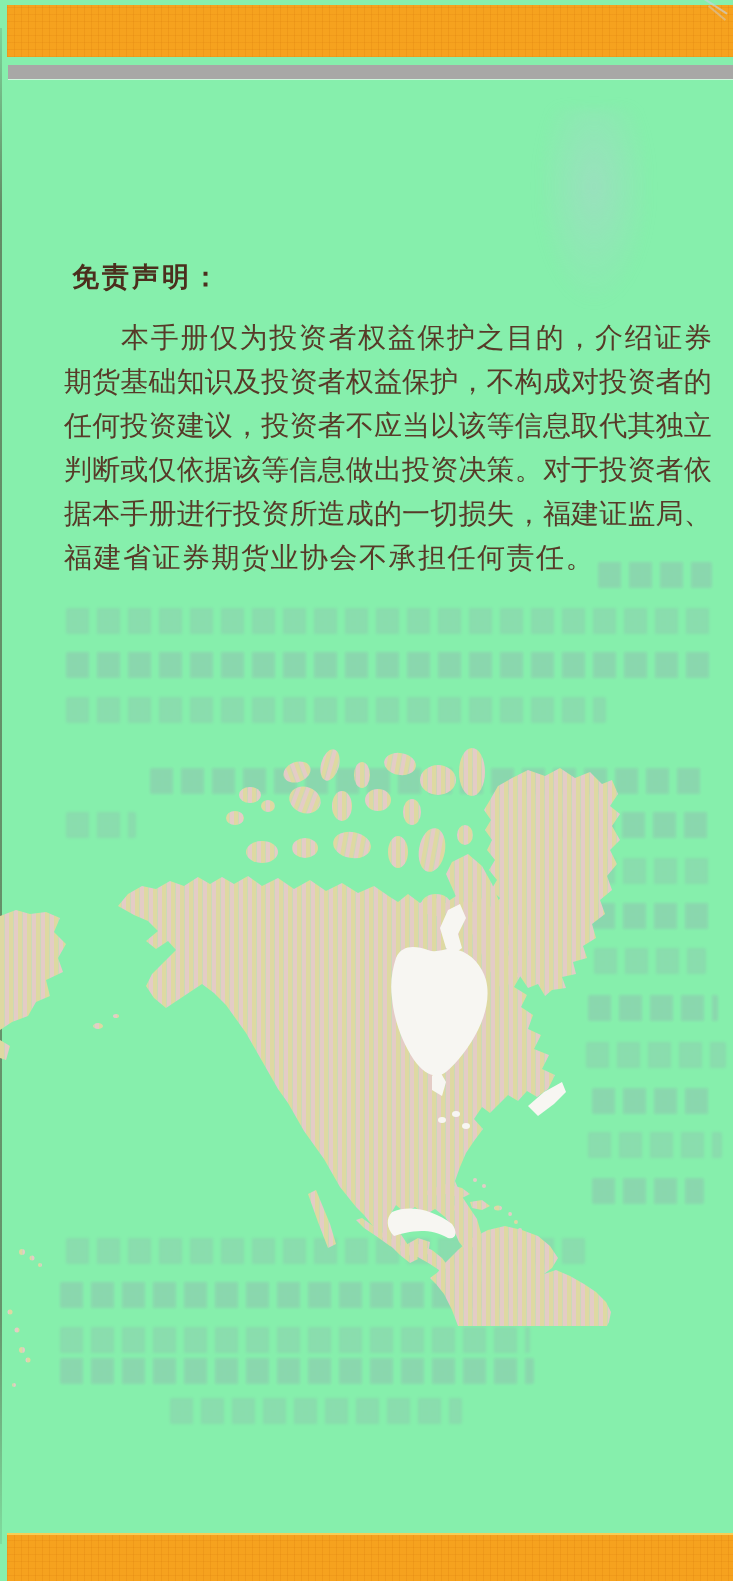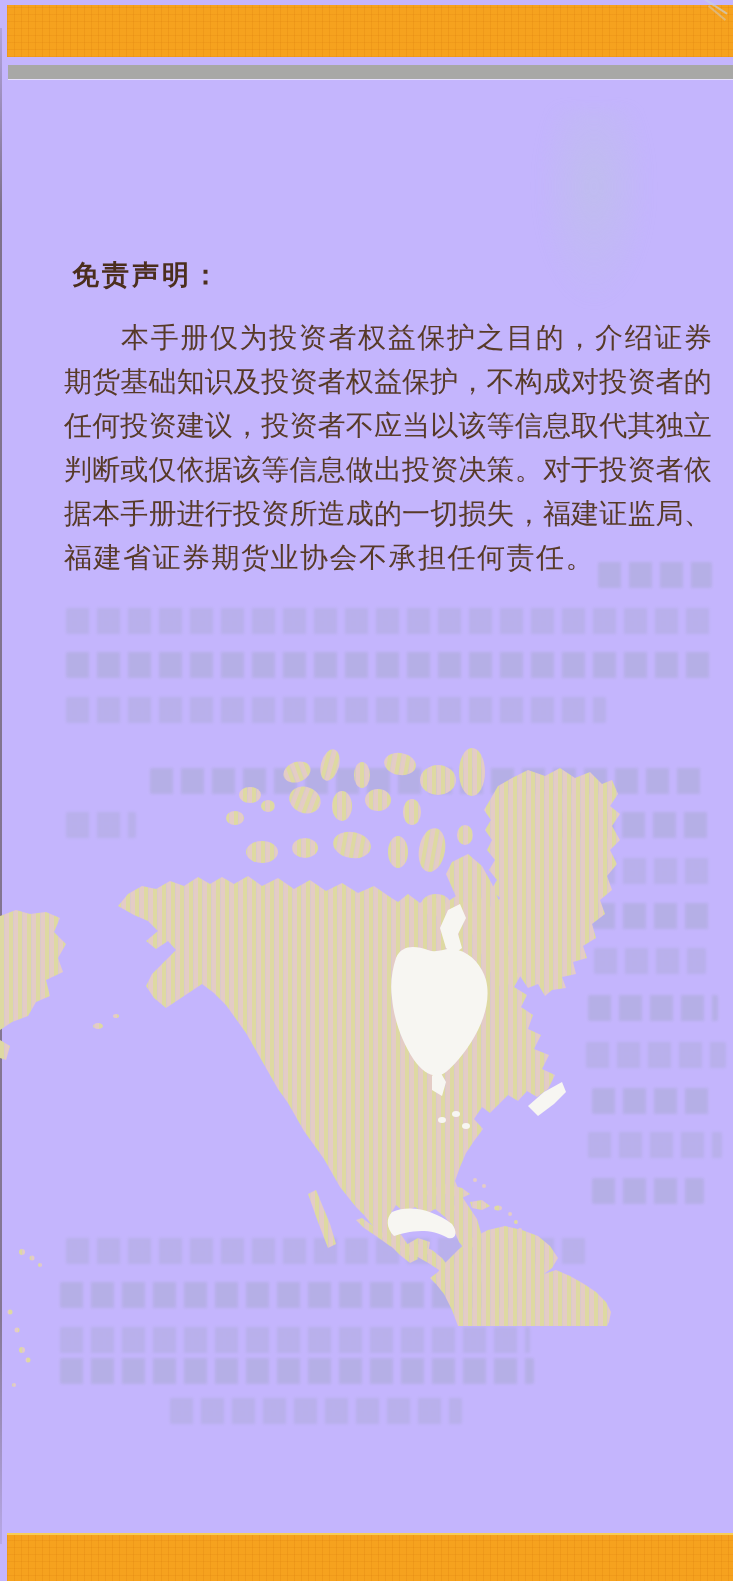--- a/index.html
+++ b/index.html
@@ -1,21 +1,21 @@
 <!DOCTYPE html>
 <html><head>
 <meta charset="utf-8">
 <style>
   html,body{margin:0;padding:0;background:#e9e7e2;}
   .page{
     position:relative;
     width:733px;height:1581px;
-    background:#c4b5fd;
+    background:#86efac;
     overflow:hidden;
-    font-family:Liberation Mono, monospace;
+    font-family:Liberation Serif, serif;
   }
   
   .band{
     position:absolute;left:7px;width:726px;
     background-color:#f6a21e;
     background-image:
       repeating-linear-gradient(90deg, rgba(214,120,10,.22) 0 1px, transparent 1px 7px),
       repeating-linear-gradient(0deg, rgba(214,120,10,.18) 0 1px, transparent 1px 7px);
   }
   .band-top{top:5px;height:52px;}

